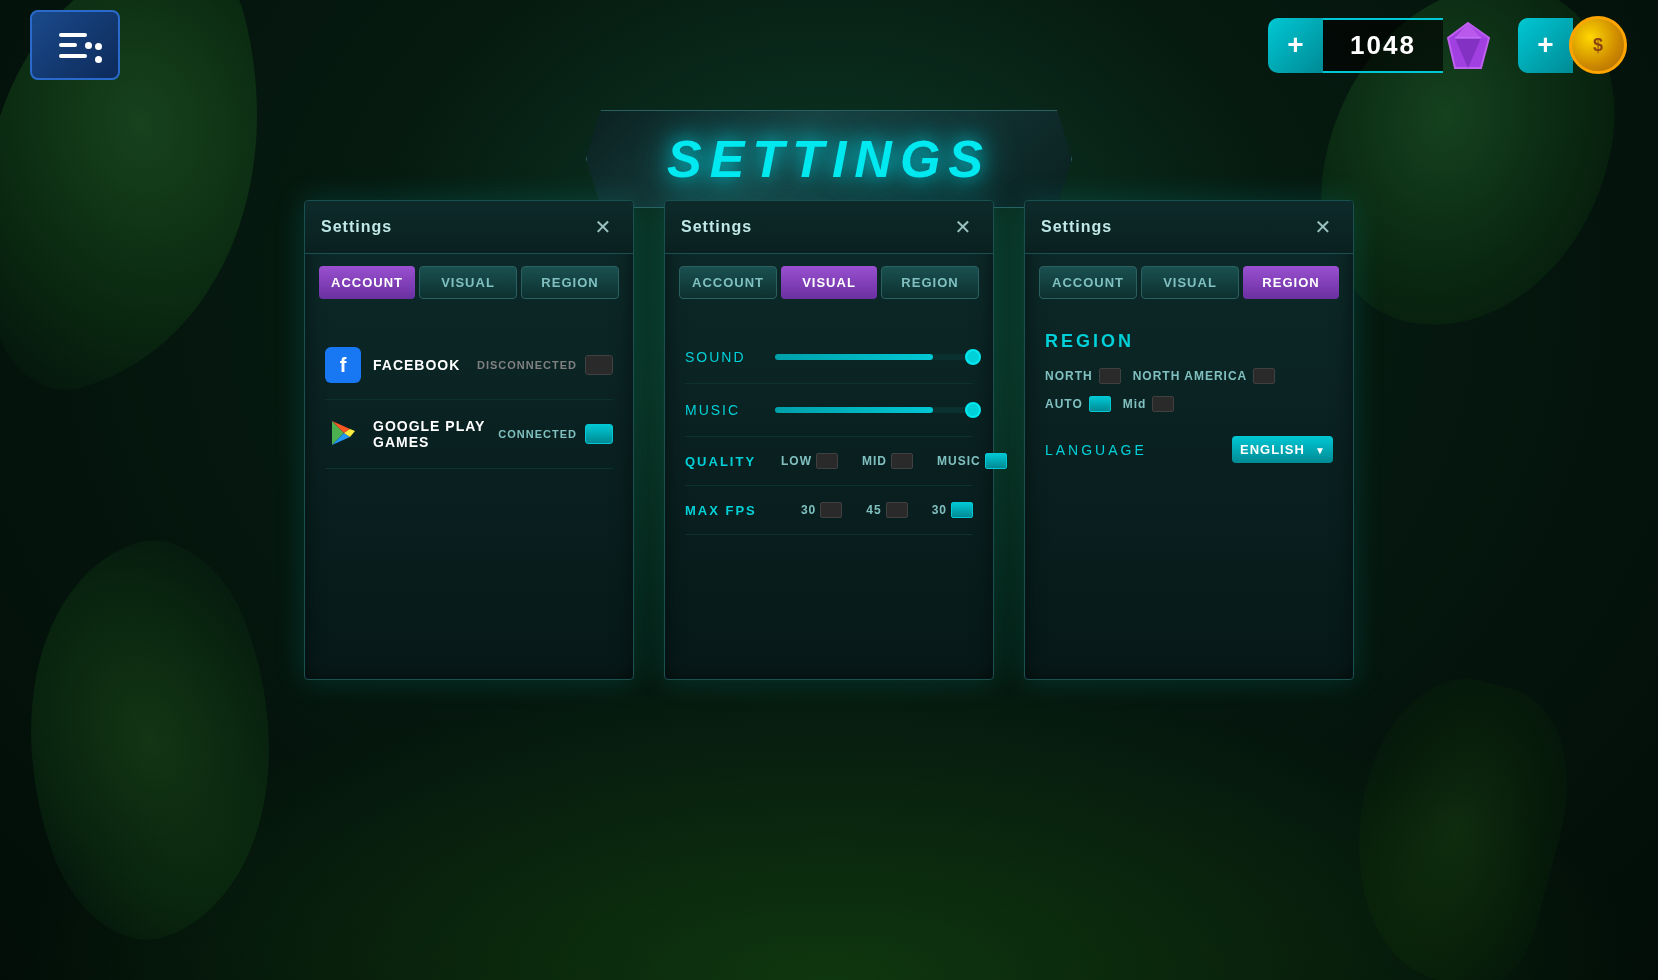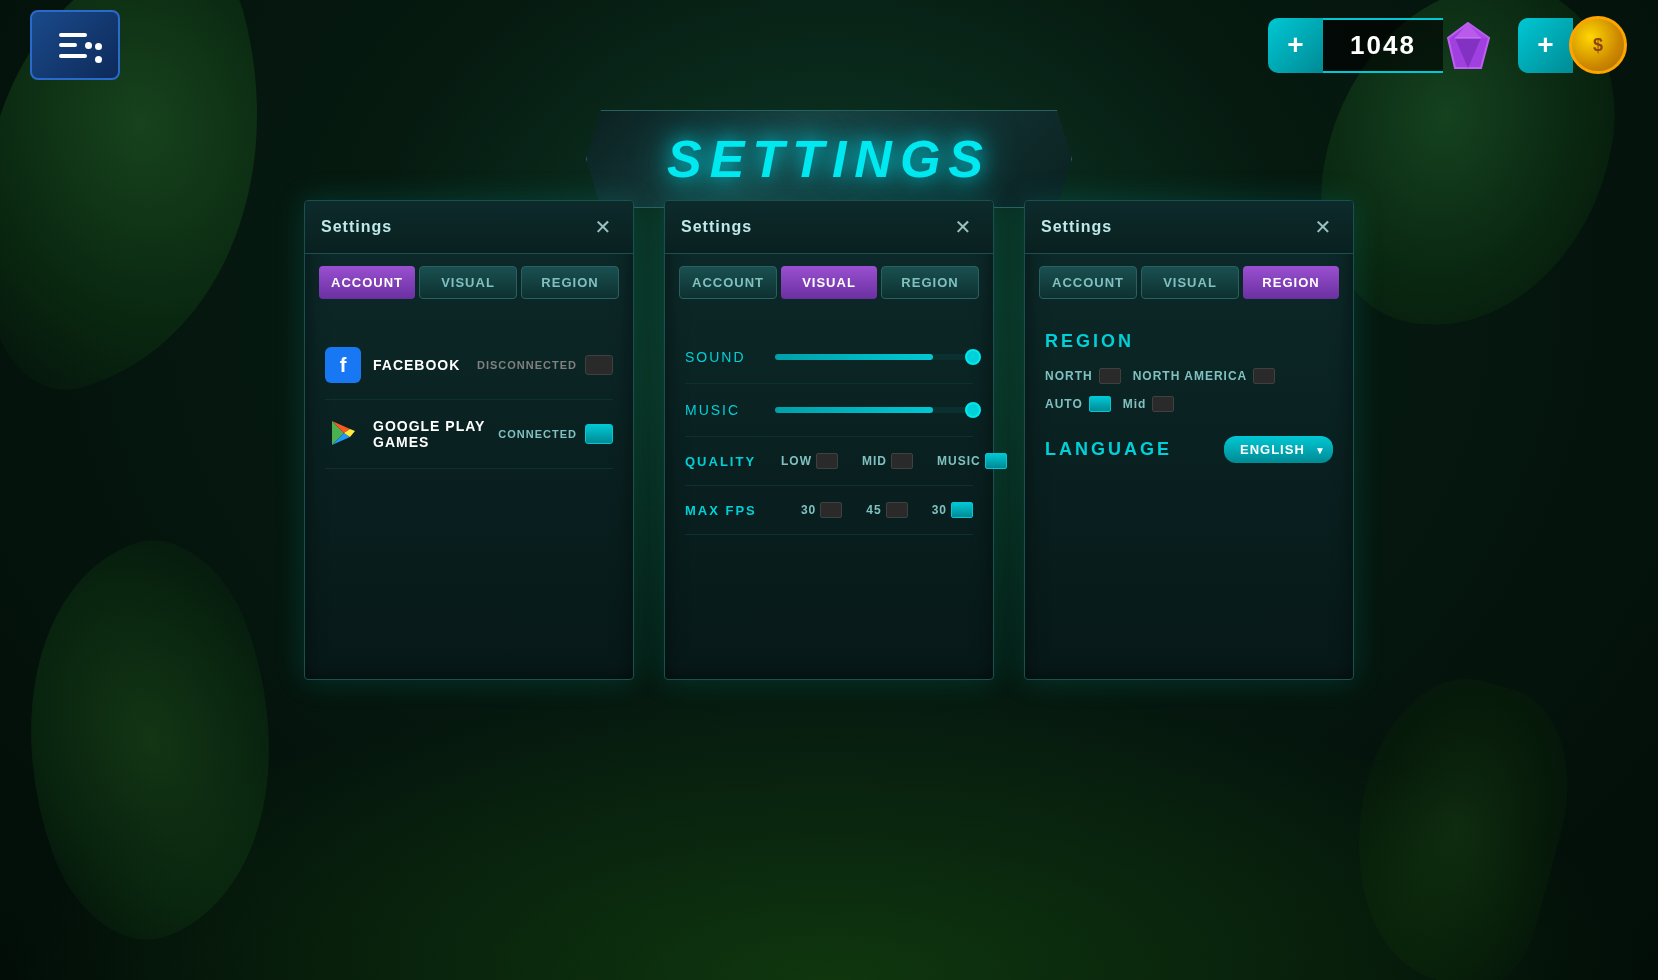--- a/index.html
+++ b/index.html
@@ -494,35 +494,35 @@
 
     .lang-row {
       display: flex;
       align-items: center;
       justify-content: space-between;
       margin-top: 24px;
     }
 
     .lang-label {
       color: #00d0d8;
-      font-size: 18px;
-      font-weight: bold;
+      font-size: 14px;
+      font-weight: normal;
       letter-spacing: 3px;
       text-transform: uppercase;
     }
 
     .lang-select {
       background: linear-gradient(180deg, #00c8d4 0%, #008a94 100%);
       color: white;
       border: none;
-      padding: 6px 28px 6px 16px;
+      padding: 6px 28px 6px 8px;
       font-size: 13px;
       font-weight: bold;
       letter-spacing: 1px;
-      border-radius: 12px;
+      border-radius: 4px;
       cursor: pointer;
       appearance: none;
       position: relative;
     }
 
     .lang-select-wrap {
       position: relative;
       display: inline-block;
     }
 

